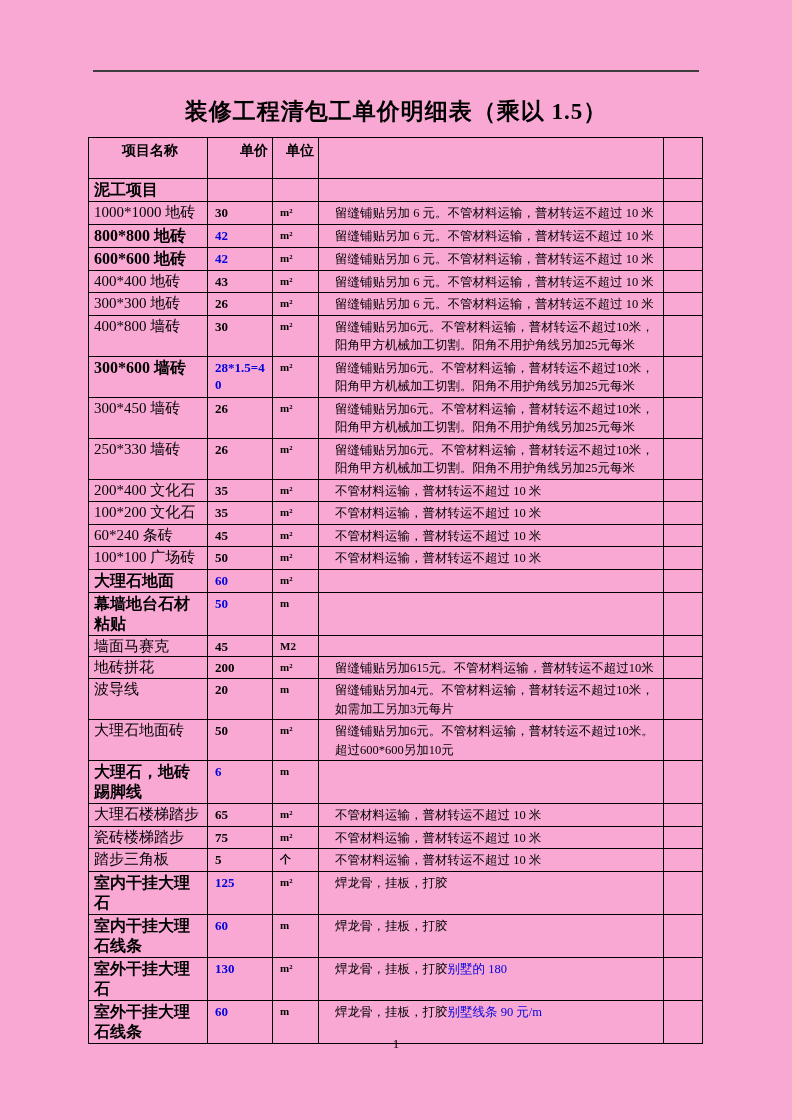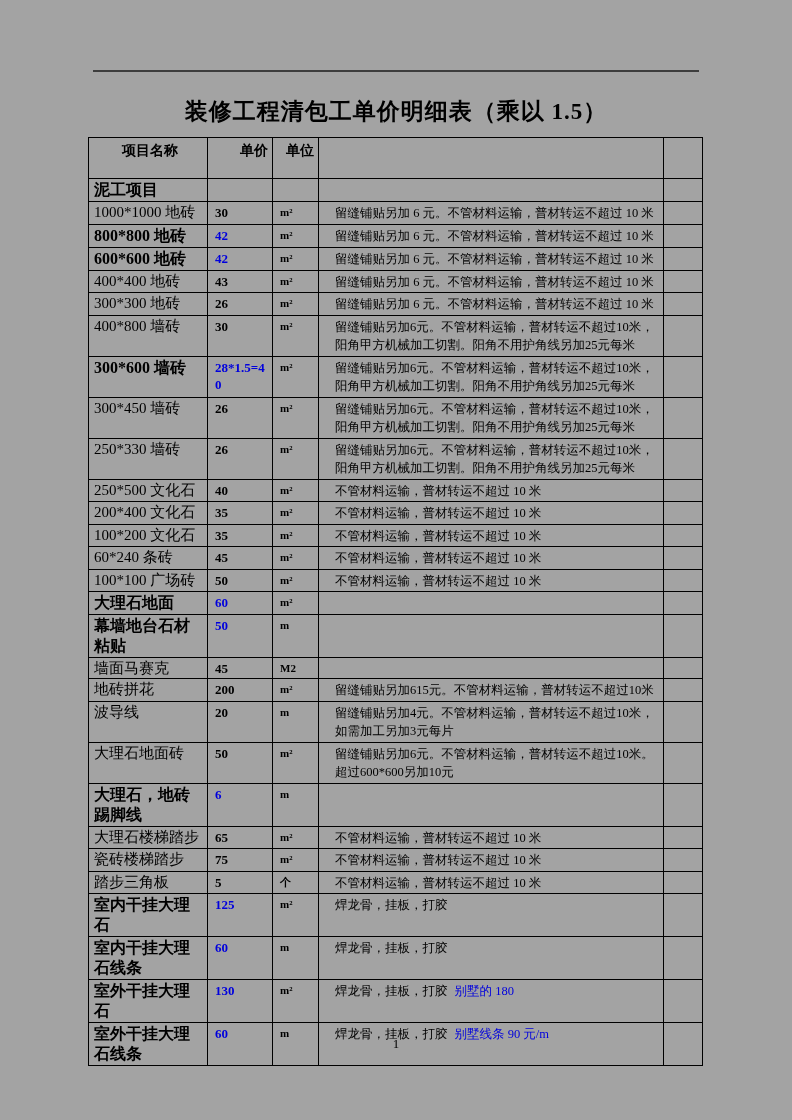--- a/index.html
+++ b/index.html
@@ -4,21 +4,21 @@
 <style>
   html, body { margin: 0; padding: 0; background: #ffffff; }
   body {
     width: 792px; height: 1120px;
     font-family: "Liberation Serif", "DejaVu Serif", serif;
     color: #000;
   }
   .page {
     position: relative;
     width: 792px; height: 1120px;
-    background: #a3a3a3;
+    background: #f9a8d4;
     overflow: hidden;
   }
   .top-rule {
     position: absolute;
     left: 93px; top: 70px;
     width: 606px; height: 2px;
     background: #3d3d3d;
   }
   .doc-title {
     position: absolute;
@@ -78,21 +78,21 @@
     font-weight: bold;
     font-size: 11px;
     line-height: 17px;
     padding: 2px 2px 1px 7px;
   }
   td.c-remark {
     font-size: 12.5px;
     line-height: 18.5px;
     padding: 2px 4px 1px 16px;
   }
-  .remark-blue:not(:empty) { margin-left: 7px; }
+  .remark-blue:not(:empty) { margin-left: 0; }
   .page-number {
     position: absolute;
     top: 1036px; left: 0;
     width: 100%;
     text-align: center;
     font-size: 13px;
   }
 </style>
 </head>
 <body>
@@ -185,27 +185,20 @@
       <td class="c-extra"></td>
     </tr>
         <tr>
       <td class="c-name">250*330 墙砖</td>
       <td class="c-price">26</td>
       <td class="c-unit">m²</td>
       <td class="c-remark"><span>留缝铺贴另加6元。不管材料运输，普材转运不超过10米，阳角甲方机械加工切割。阳角不用护角线另加25元每米</span><span class="remark-blue"></span></td>
       <td class="c-extra"></td>
     </tr>
         <tr>
-      <td class="c-name">250*500 文化石</td>
-      <td class="c-price">40</td>
-      <td class="c-unit">m²</td>
-      <td class="c-remark"><span>不管材料运输，普材转运不超过 10 米</span><span class="remark-blue"></span></td>
-      <td class="c-extra"></td>
-    </tr>
-        <tr>
       <td class="c-name">200*400 文化石</td>
       <td class="c-price">35</td>
       <td class="c-unit">m²</td>
       <td class="c-remark"><span>不管材料运输，普材转运不超过 10 米</span><span class="remark-blue"></span></td>
       <td class="c-extra"></td>
     </tr>
         <tr>
       <td class="c-name">100*200 文化石</td>
       <td class="c-price">35</td>
       <td class="c-unit">m²</td>

